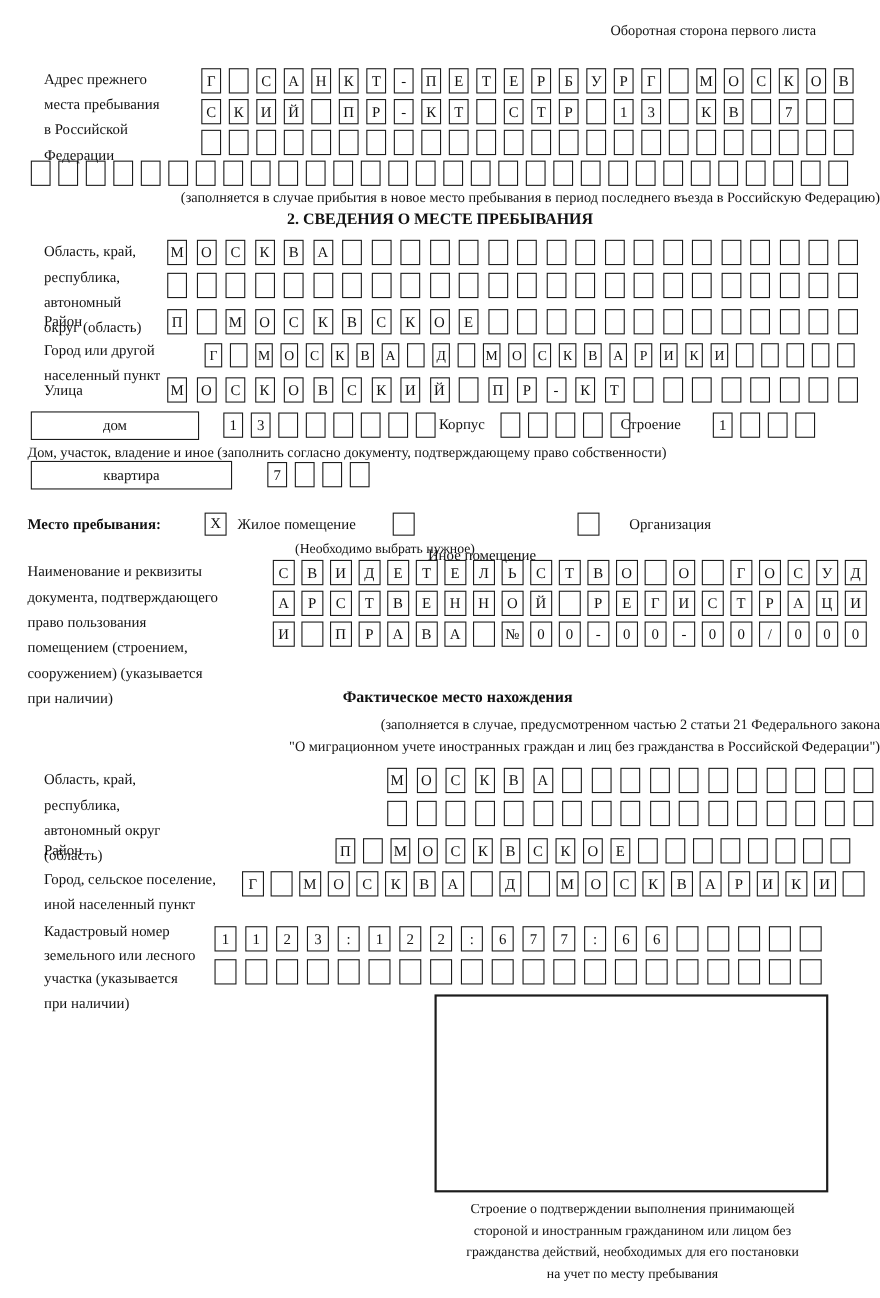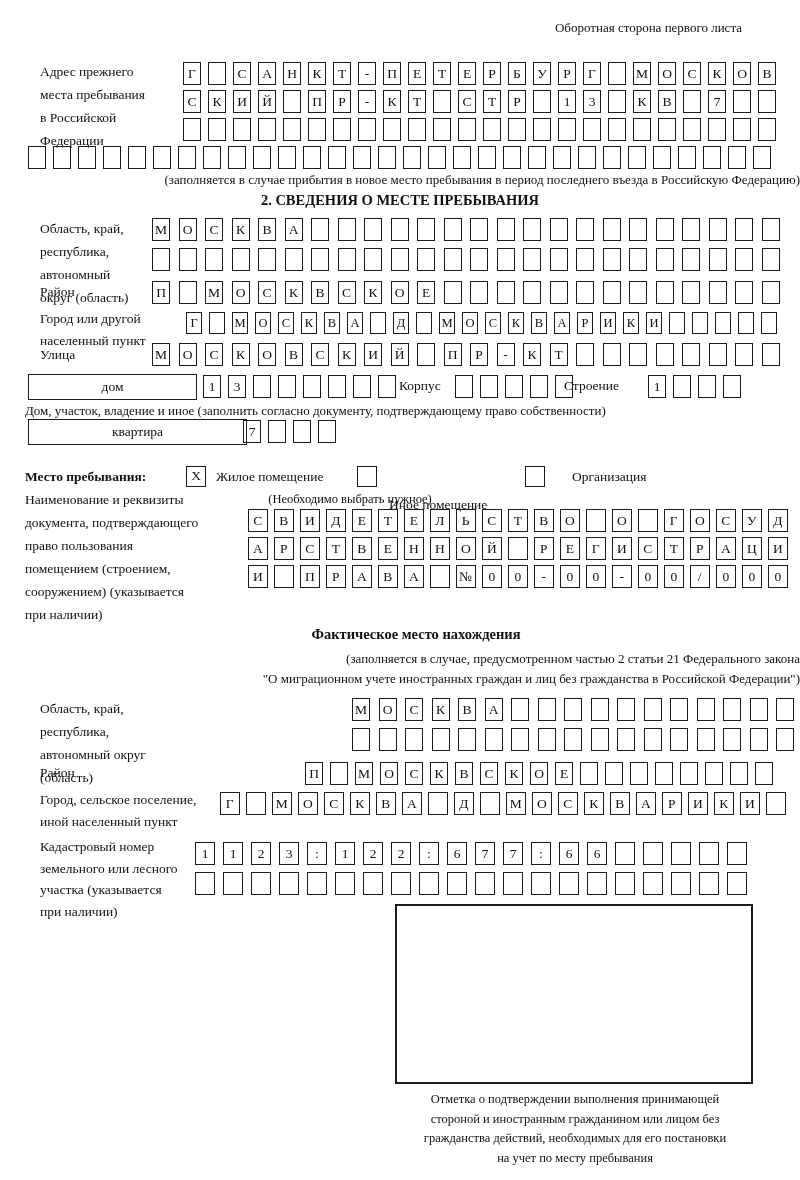--- a/index.html
+++ b/index.html
@@ -296,21 +296,21 @@
       <span class="cell"></span>
       <span class="cell"></span>
       <span class="cell"></span>
       <span class="cell"></span>
       <span class="cell"></span>
       <span class="cell"></span>
       <span class="cell"></span>
       <span class="cell"></span>
     </div>
 
-  <div class="abs wbox" style="left:28px;top:374px;width:169px;">дом</div>
+  <div class="abs wbox" style="left:28px;top:374px;width:153px;">дом</div>
   <div class="abs row" style="left:203px;top:375px;">
       <span class="cell">1</span>
       <span class="cell">3</span>
       <span class="cell"></span>
       <span class="cell"></span>
       <span class="cell"></span>
       <span class="cell"></span>
       <span class="cell"></span>
       <span class="cell"></span>
     </div>
@@ -324,38 +324,38 @@
     </div>
   <div class="abs lbl" style="left:564px;top:374px;">Строение</div>
   <div class="abs row" style="left:648px;top:375px;">
       <span class="cell">1</span>
       <span class="cell"></span>
       <span class="cell"></span>
       <span class="cell"></span>
     </div>
   <div class="abs smalltext" style="left:25px;top:403px;">Дом, участок, владение и иное (заполнить согласно документу, подтверждающему право собственности)</div>
 
-  <div class="abs wbox" style="left:28px;top:419px;width:219px;">квартира</div>
+  <div class="abs wbox" style="left:28px;top:419px;width:183px;">квартира</div>
   <div class="abs row" style="left:243px;top:420px;">
       <span class="cell">7</span>
       <span class="cell"></span>
       <span class="cell"></span>
       <span class="cell"></span>
     </div>
 
   <div class="abs lbl" style="left:25px;top:465px;font-weight:bold;">Место пребывания:</div>
   <div class="abs ck" style="left:186px;top:466px;">X</div>
   <div class="abs lbl" style="left:216px;top:465px;">Жилое помещение</div>
   <div class="abs ck" style="left:357px;top:466px;"></div>
   <div class="abs lbl" style="left:389px;top:465px;margin-top:28px;">Иное помещение</div>
   <div class="abs ck" style="left:525px;top:466px;"></div>
   <div class="abs lbl" style="left:572px;top:465px;">Организация</div>
   <div class="abs caption" style="left:155px;top:490px;width:390px;">(Необходимо выбрать нужное)</div>
 
-  <div class="abs lbl" style="left:25px;top:488px;">
+  <div class="abs lbl" style="left:25px;top:508px;">
       <div>Наименование и реквизиты</div>
       <div>документа, подтверждающего</div>
       <div>право пользования</div>
       <div>помещением (строением,</div>
       <div>сооружением) (указывается</div>
       <div>при наличии)</div>
     </div>
   <div class="abs row lg" style="left:248px;top:509px;">
       <span class="cell">С</span>
       <span class="cell">В</span>
@@ -573,19 +573,19 @@
       <span class="cell"></span>
       <span class="cell"></span>
       <span class="cell"></span>
       <span class="cell"></span>
       <span class="cell"></span>
       <span class="cell"></span>
     </div>
 
   <div class="abs stamp" style="left:395px;top:904px;width:358px;height:180px;"></div>
   <div class="abs caption" style="left:388px;top:1090px;width:374px;">
-      <div>Отметка о подтверждении выполнения принимающей</div>
+      <div>Строение о подтверждении выполнения принимающей</div>
       <div>стороной и иностранным гражданином или лицом без</div>
       <div>гражданства действий, необходимых для его постановки</div>
       <div>на учет по месту пребывания</div>
     </div>
 
 </div>
 
 </body></html>

